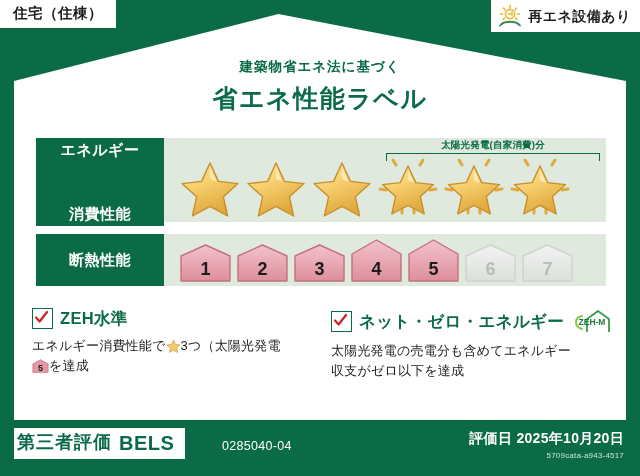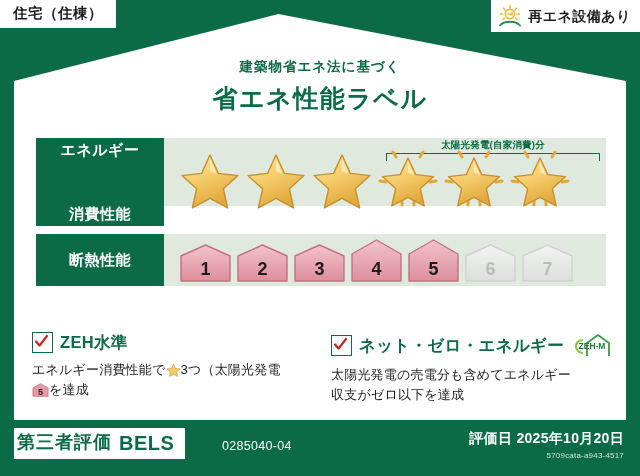--- a/index.html
+++ b/index.html
@@ -61,21 +61,21 @@
     width:128px;flex:none;background:#0b6b47;color:#ffffff;
     display:flex;flex-direction:column;align-items:center;justify-content:center;
     font-size:15px;font-weight:bold;letter-spacing:0.5px;line-height:1.35;gap:44px;
   }
   .metric-name span{display:block;}
   .metric-body{
     flex:1;background:#dfe9dd;position:relative;
     display:flex;align-items:center;
   }
   .row-energy .metric-name{height:88px;}
-  .row-energy .metric-body{height:68px;}
+  .row-energy .metric-body{height:84px;}
   .row-insul .metric-name{height:52px;}
   .row-insul .metric-body{height:52px;}
 
   
   .solar-annot{
     position:absolute;right:6px;top:2px;width:214px;text-align:center;
   }
   .solar-annot .cap{
     font-size:9.5px;font-weight:bold;color:#0b6b47;line-height:1;letter-spacing:0.2px;
     white-space:nowrap;
@@ -97,21 +97,21 @@
   .house-cell.tall{height:45px;}
   .house-cell svg{position:absolute;left:0;bottom:0;}
   .house-cell .num{
     position:absolute;left:0;right:0;bottom:5px;text-align:center;
     font-size:18px;font-weight:bold;color:#1d1d1d;line-height:1;
   }
   .house-cell.off .num{color:#b9bdb9;}
 
   
   .statements{
-    position:absolute;left:32px;top:332px;width:580px;display:flex;gap:18px;z-index:4;
+    position:absolute;left:32px;top:308px;width:580px;display:flex;gap:18px;z-index:4;
   }
   .stmt{width:281px;}
   .stmt-head{display:flex;align-items:center;gap:7px;margin-bottom:7px;}
   .check-box{
     width:19px;height:19px;border:1.6px solid #0b6b47;background:#fff;
     position:relative;flex:none;
   }
   .check-box svg{position:absolute;left:1px;top:1px;}
   .stmt-title{
     font-size:16.5px;font-weight:bold;color:#0b6b47;letter-spacing:0.3px;line-height:1;

